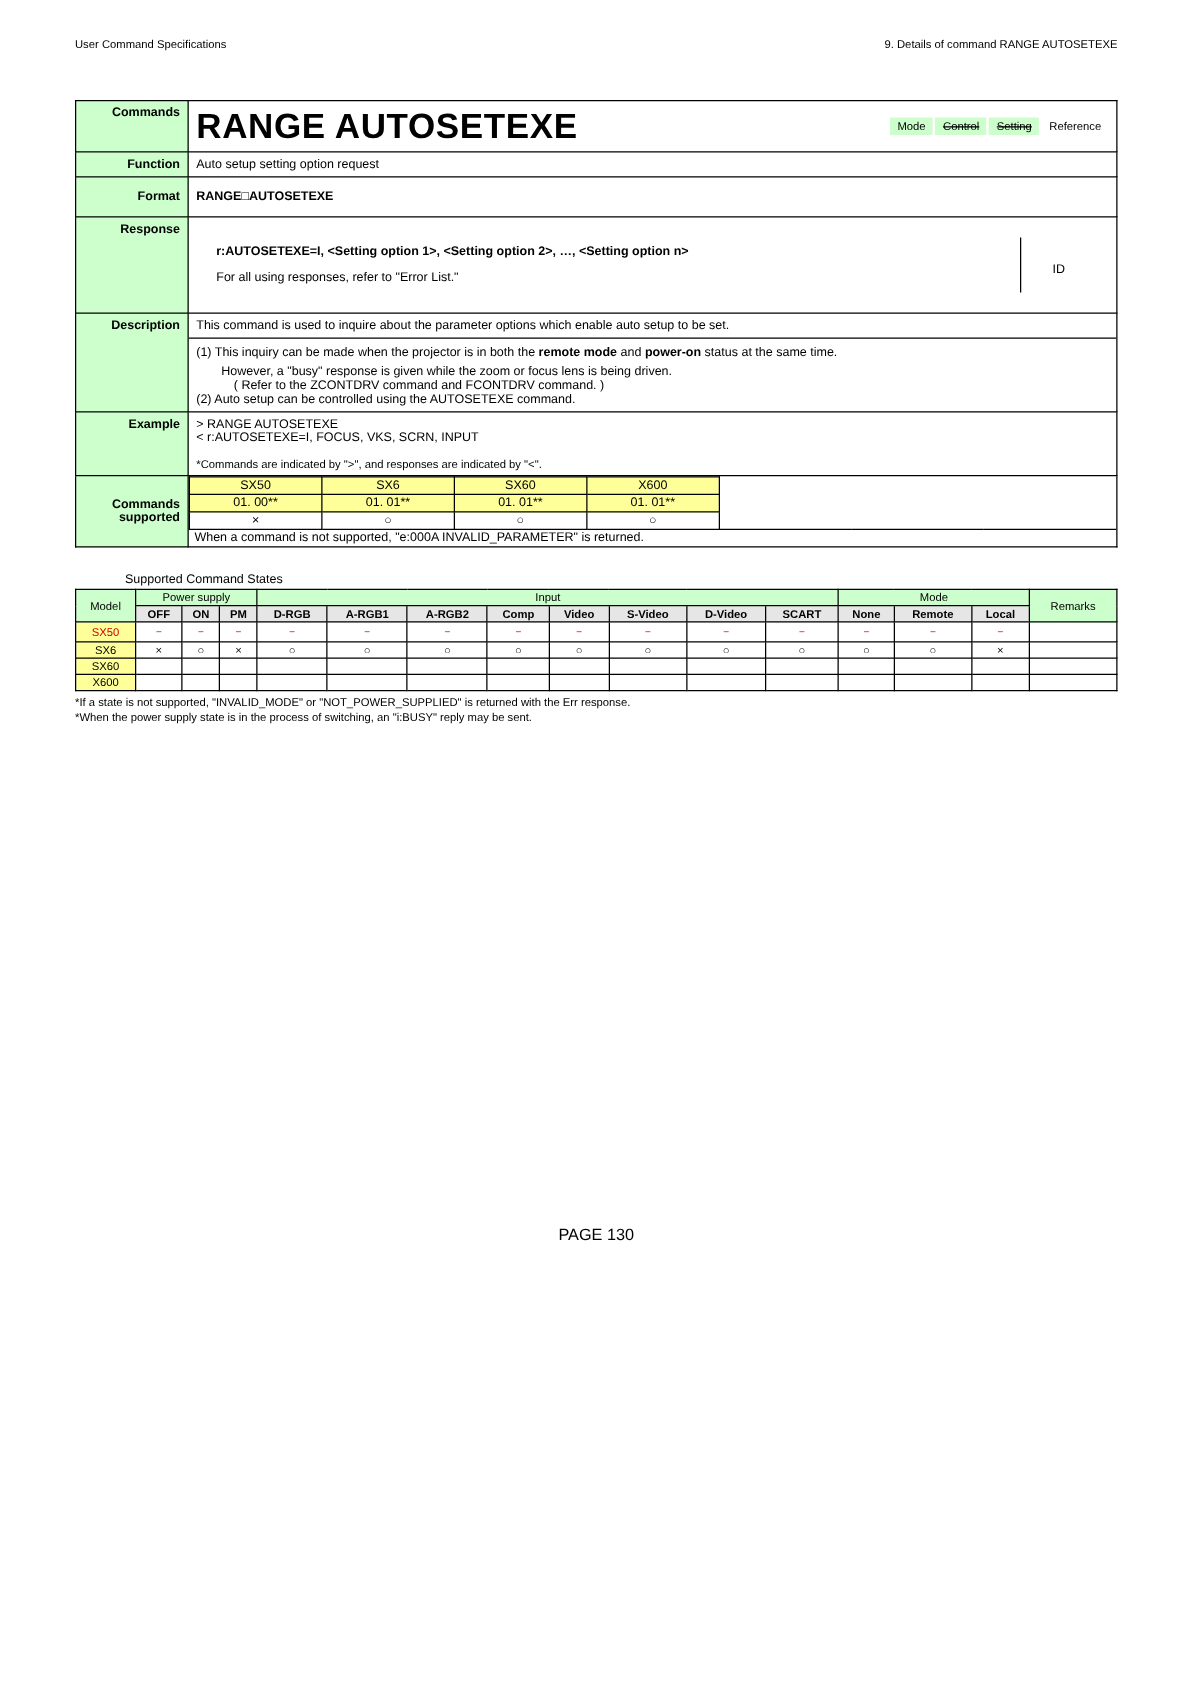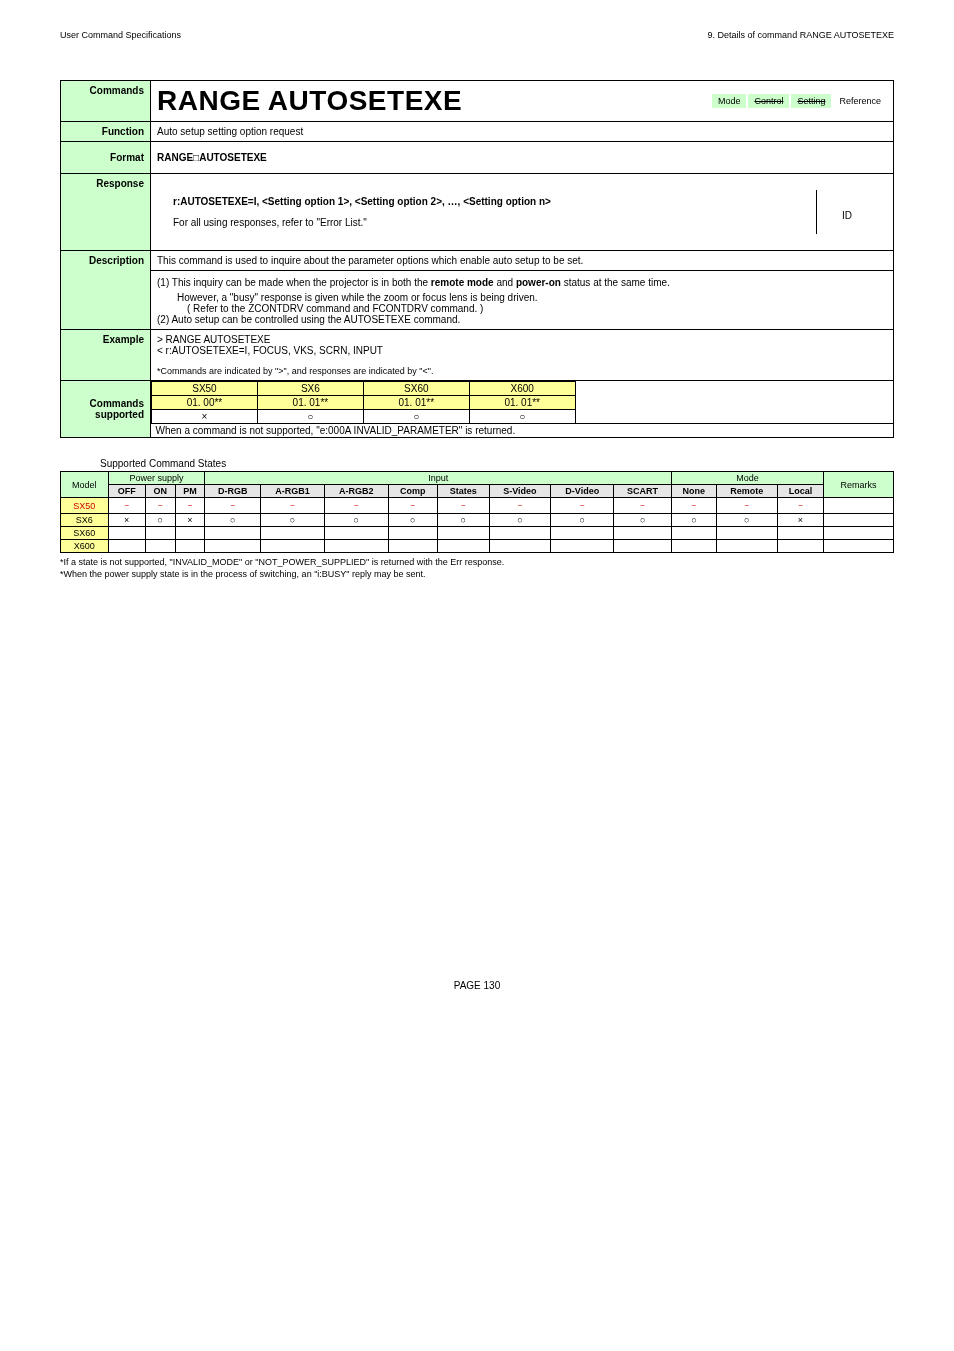--- a/index.html
+++ b/index.html
@@ -74,21 +74,21 @@
     background: #e6e6e6;
     font-size: 8px;
   }
   .footnotes {
     font-size: 9px;
     margin-top: 4px;
     line-height: 1.3;
   }
   .page-num {
     text-align: center;
-    font-size: 10px;
+    font-size: 13px;
     margin-top: 400px;
   }
   .commands-inner {
     border-collapse: collapse;
     width: 100%;
   }
   .commands-inner td {
     border: 1px solid #000;
     text-align: center;
     font-size: 10px;
@@ -222,21 +222,21 @@
       <th class="state-header" rowspan="2" style="width:70px">Remarks</th>
     </tr>
     <tr>
       <th class="state-subheader">OFF</th>
       <th class="state-subheader">ON</th>
       <th class="state-subheader">PM</th>
       <th class="state-subheader">D-RGB</th>
       <th class="state-subheader">A-RGB1</th>
       <th class="state-subheader">A-RGB2</th>
       <th class="state-subheader">Comp</th>
-      <th class="state-subheader">States</th>
+      <th class="state-subheader">Video</th>
       <th class="state-subheader">S-Video</th>
       <th class="state-subheader">D-Video</th>
       <th class="state-subheader">SCART</th>
       <th class="state-subheader">None</th>
       <th class="state-subheader">Remote</th>
       <th class="state-subheader">Local</th>
     </tr>
     </tbody>
       <tbody id="state-rows">
         <tr class="cell-red">

